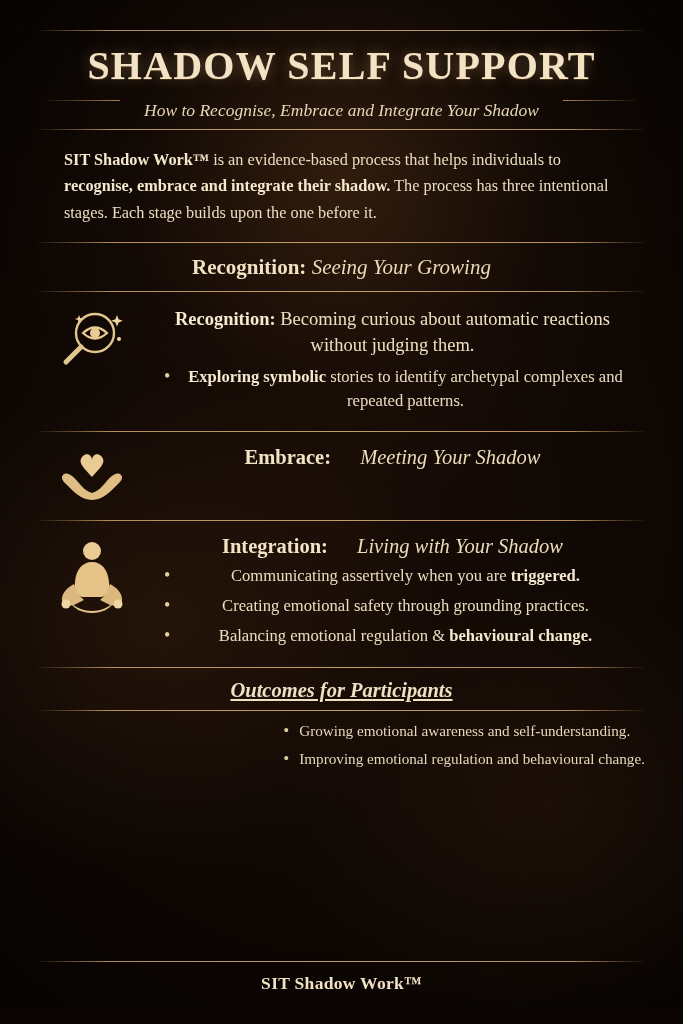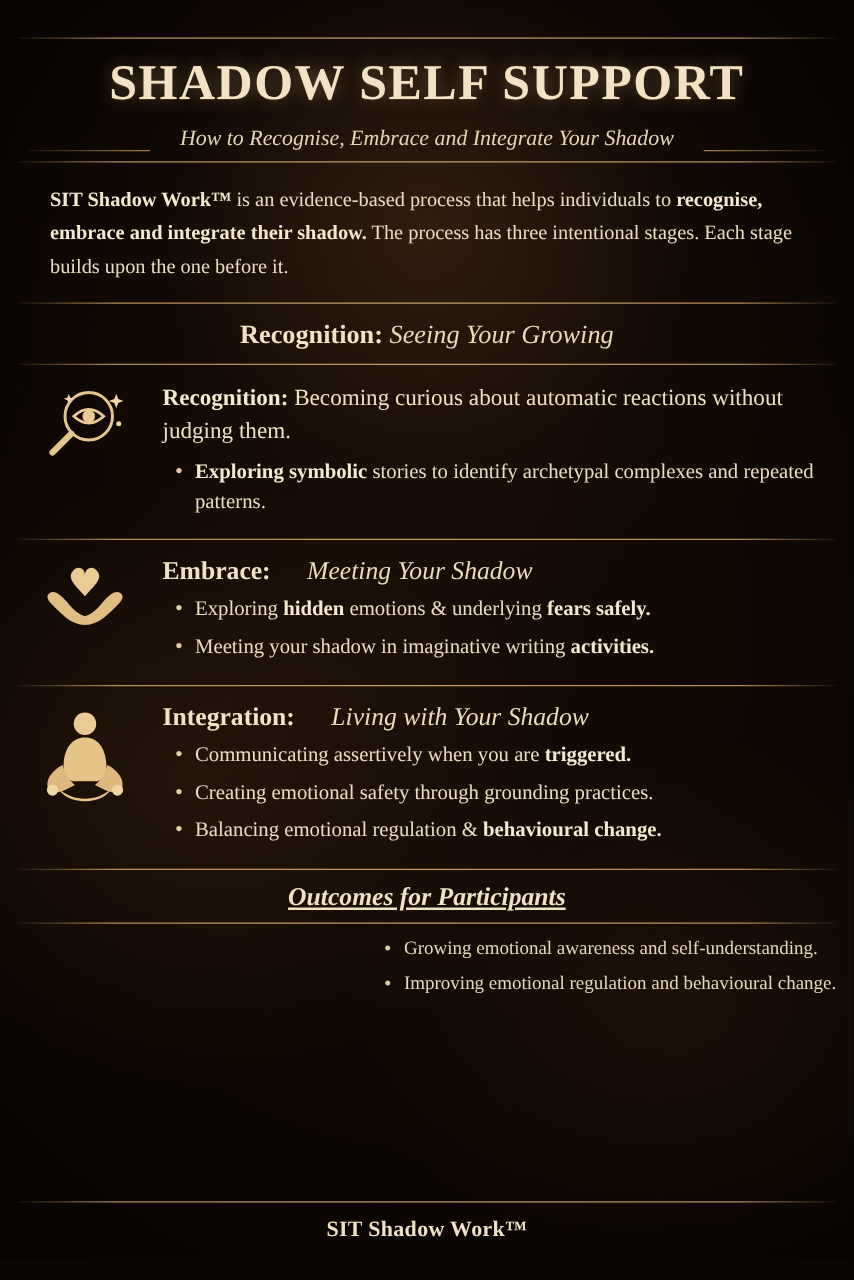--- a/index.html
+++ b/index.html
@@ -20,21 +20,21 @@
     position: absolute;
     inset: 0;
     width: 683px;
     height: 1008px;
     background:
       radial-gradient(ellipse 70% 45% at 50% 18%, rgba(120,72,34,0.32) 0%, rgba(60,32,14,0.10) 45%, rgba(0,0,0,0) 72%),
       radial-gradient(ellipse 60% 35% at 22% 62%, rgba(104,60,28,0.22) 0%, rgba(0,0,0,0) 70%),
       radial-gradient(ellipse 55% 30% at 80% 80%, rgba(96,54,24,0.18) 0%, rgba(0,0,0,0) 72%),
       radial-gradient(ellipse 90% 70% at 50% 50%, rgba(35,18,8,0.55) 0%, rgba(8,4,2,0.95) 85%),
       #0a0503;
-    padding: 0 14px;
+    padding: 0 38px;
     display: flex;
     flex-direction: column;
   }
 
   
   .grain {
     position: absolute;
     inset: 0;
     pointer-events: none;
     opacity: .35;
@@ -63,21 +63,21 @@
     font-size: 40px;
     letter-spacing: 1.2px;
     color: #f3e2c4;
     font-weight: 700;
     text-shadow: 0 0 14px rgba(230,190,130,0.35), 0 1px 0 #3a2512;
     line-height: 1.05;
   }
 
   .subtitle-row {
     display: flex;
-    align-items: flex-end;
+    align-items: flex-start;
     gap: 24px;
     margin-top: 13px;
     padding: 0 8px 2px;
   }
   .subtitle-row .hr {
     flex: 1;
     height: 1px;
     background: linear-gradient(90deg, rgba(196,150,90,0.05), rgba(205,160,98,0.8));
   }
   .subtitle-row .hr.right {
@@ -118,21 +118,21 @@
   }
 
   .icon-cell {
     flex: none;
     width: 96px;
     display: flex;
     justify-content: center;
     padding-top: 4px;
   }
 
-  .stage-body { flex: 1; padding-top: 1px; }
+  .stage-body { flex: 1; padding-top: 1px; text-align: center; }
 
   .stage-lead {
     font-size: 18.5px;
     color: #f1e0c0;
     line-height: 1.42;
     margin-bottom: 6px;
   }
   .stage-lead b { font-weight: 700; color: #f6e9d0; }
   .stage-lead span.rest { font-weight: 400; }
 
@@ -285,28 +285,20 @@
           <path d="M39 28 C30 18 24 13 30 7 C34 3 39 6 39 11 C39 6 44 3 48 7 C54 13 48 18 39 28 z" fill="#eacb93"></path>
           <path d="M10 26 C14 22 20 27 25 33 C29 38 33 42 39 44 C45 42 49 38 53 33 C58 27 64 22 68 26 C70 28 69 31 66 34 C58 42 50 51 39 51 C28 51 20 42 12 34 C9 31 8 28 10 26 z" fill="#e0bd83"></path>
         </svg>
       </span>
     </div>
     <div class="stage-body">
       <div class="stage-title">
         <b>Embrace:</b>
         <i>Meeting Your Shadow</i>
       </div>
-      <ul class="bullets">
-        <li>
-          <span>Exploring </span><b>hidden</b><span> emotions &amp; underlying </span><b>fears safely.</b>
-        </li>
-        <li>
-          <span>Meeting your shadow in imaginative writing </span><b>activities.</b>
-        </li>
-      </ul>
     </div>
   </div>
 
   <div class="rule"></div>
 
   <div class="stage">
     <div class="icon-cell">
       <span>
         <svg width="80" height="80" viewBox="0 0 80 80">
           <circle cx="40" cy="13" r="9" fill="#eacb93"></circle>

